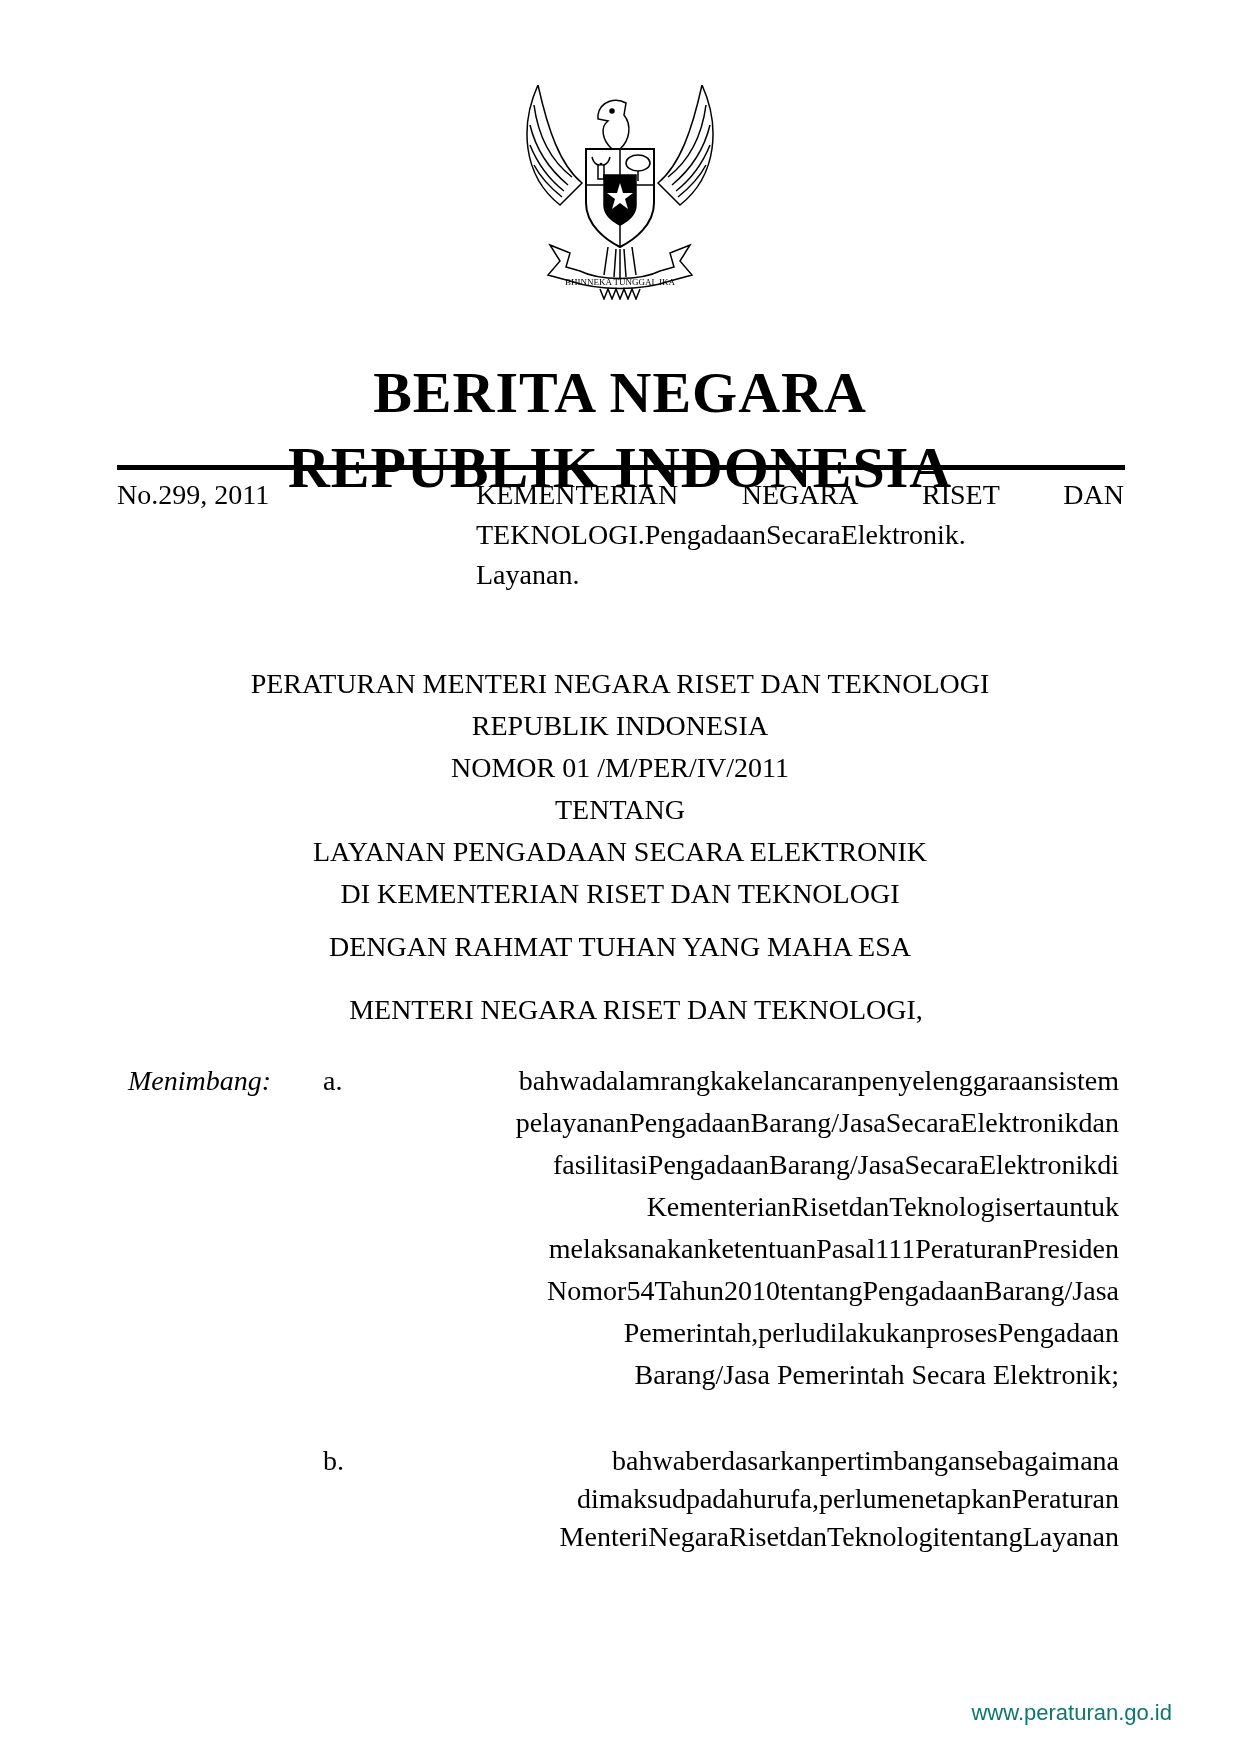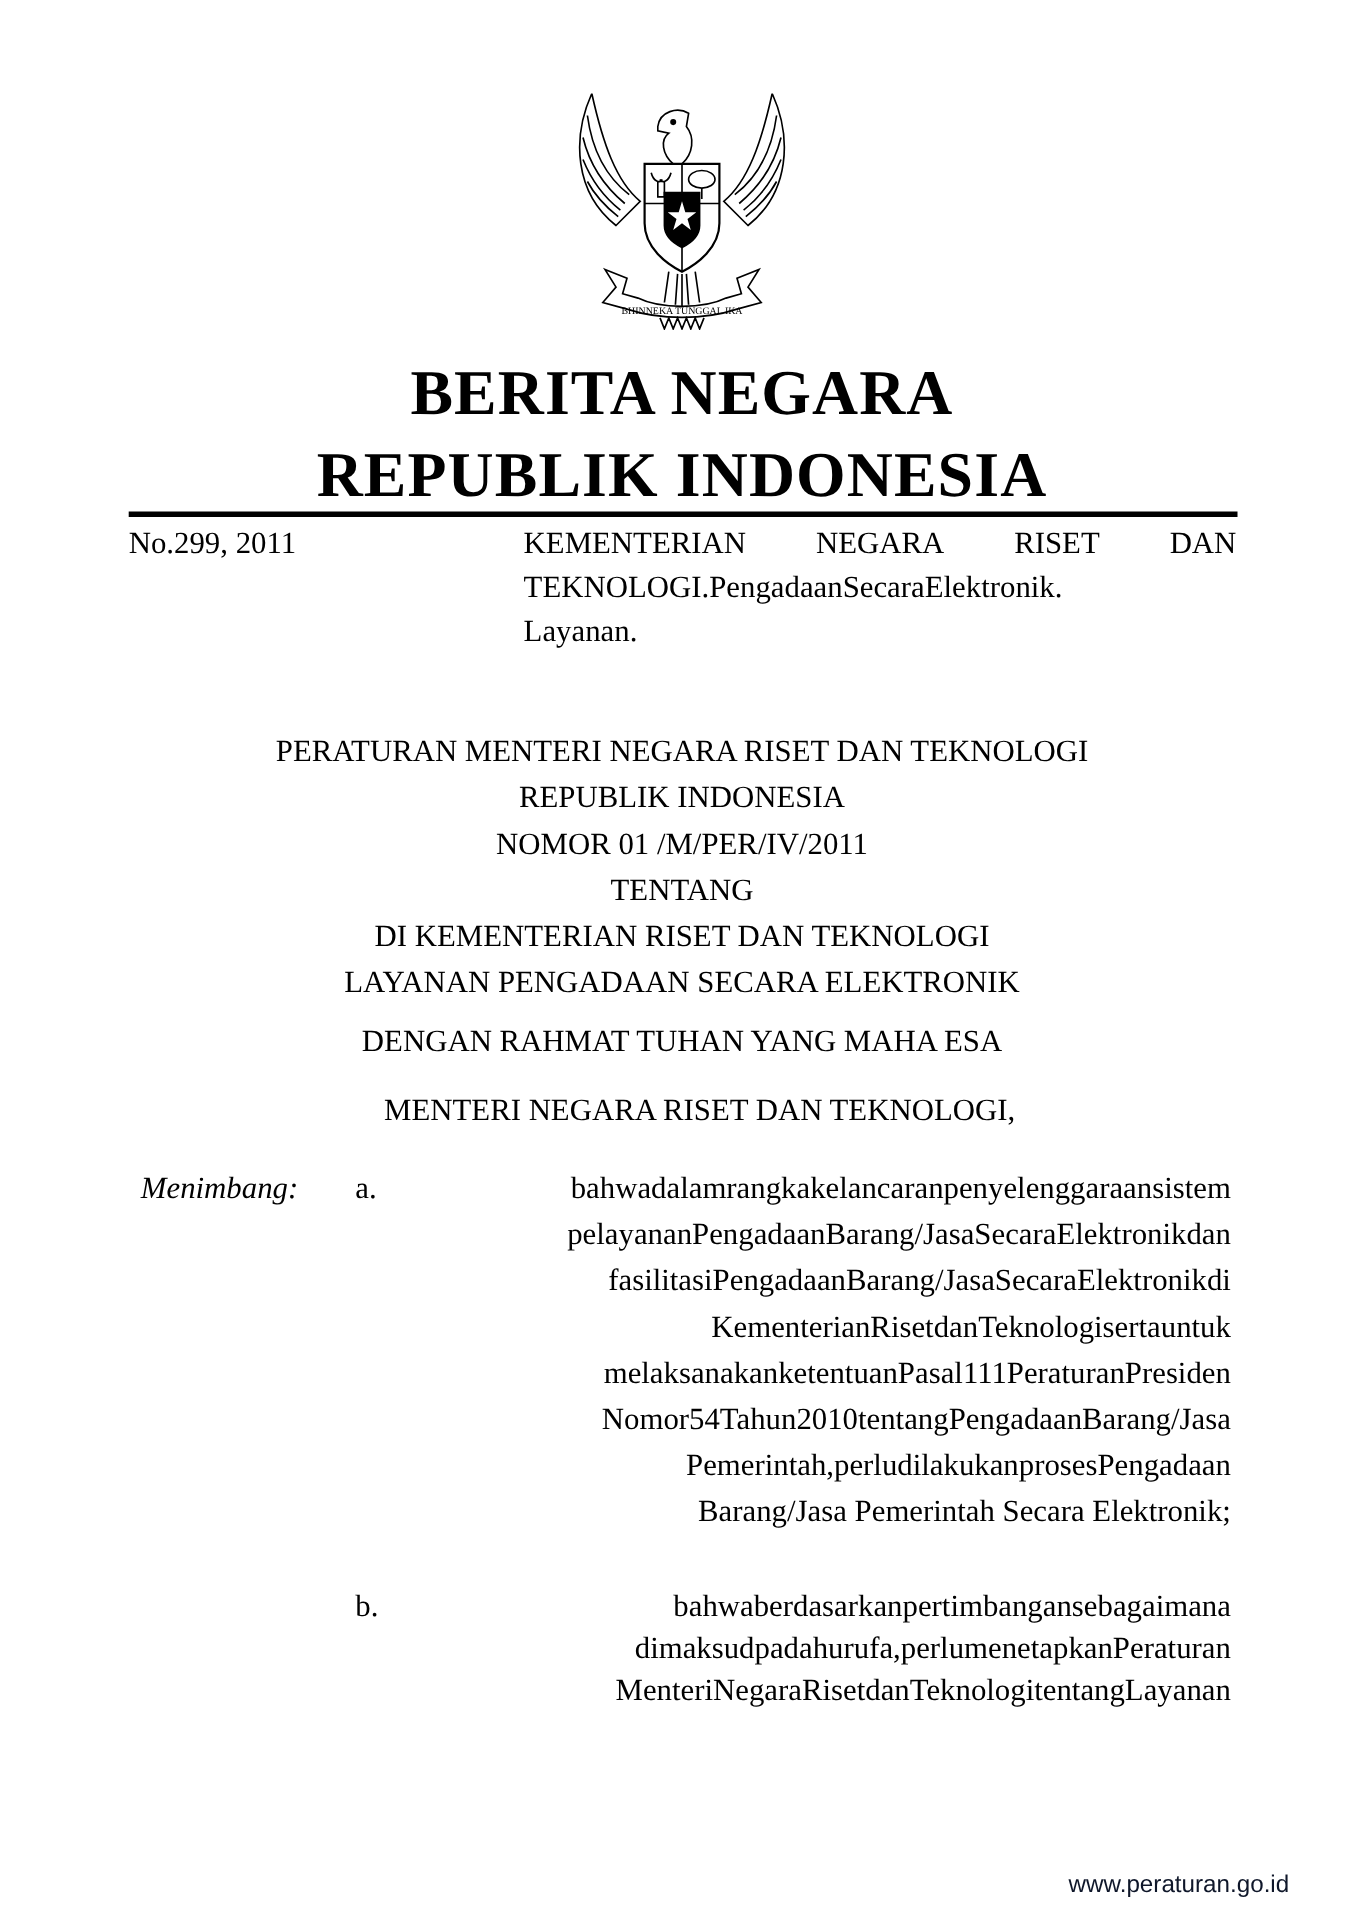--- a/index.html
+++ b/index.html
@@ -1,20 +1,20 @@
 <!DOCTYPE html>
 <html><head>
 <meta charset="utf-8">
 <style>
   html, body { margin: 0; padding: 0; background: #ffffff; }
   body { width: 1240px; height: 1755px; position: relative; overflow: hidden;
          font-family: "Liberation Serif", "DejaVu Serif", serif; color: #000; }
   .emblem { position: absolute; left: 520px; top: 85px; width: 200px; height: 215px; }
   .masthead { position: absolute; left: 0; width: 1240px; text-align: center;
-              font-weight: bold; font-size: 58px; letter-spacing: 1px; line-height: 1; }
+              font-weight: bold; font-size: 58px; letter-spacing: 1px; line-height: 1; margin-top: 36px; }
   .mh1 { top: 328px; }
   .mh2 { top: 403px; }
   .rule { position: absolute; left: 117px; top: 465px; width: 1008px; height: 5px; background: #000; }
   .meta-no { position: absolute; left: 117px; top: 475px; font-size: 28px; line-height: 40px; }
   .meta-subject { position: absolute; left: 476px; top: 475px; width: 648px; font-size: 28px;
                   line-height: 40px; text-align: justify; text-align-last: left; }
   .meta-subject .l1 { display: flex; justify-content: space-between; }
   .meta-subject .l2 { display: flex; }
   .center-block { position: absolute; left: 0; width: 1240px; text-align: center; font-size: 28px; margin-top: 20px; }
   .title-block { top: 643px; line-height: 42px; }
@@ -23,21 +23,21 @@
   .menteri { top: 970px; line-height: 40px; padding-left: 16px; }
   .consid { position: absolute; left: 128px; top: 1060px; width: 1000px; font-size: 28px; }
   .consid-label { position: absolute; left: 0; top: 0; line-height: 42px; font-style: italic; }
   .item { position: absolute; left: 195px; width: 805px; }
   .item-letter { position: absolute; left: 0; top: 0; line-height: 42px; }
   .item-text { position: absolute; left: 48px; width: 748px; }
   .jline { display: flex; justify-content: flex-end; height: 42px; line-height: 42px; white-space: nowrap; }
   .jline.last { justify-content: flex-end; gap: 8px; }
   .item-b .jline { height: 38px; line-height: 38px; }
   .footer-url { position: absolute; right: 68px; top: 1700px; font-family: "Liberation Sans", "DejaVu Sans", sans-serif;
-                font-size: 22px; color: #0f172a; margin-left: 21px; }
+                font-size: 22px; color: #0f766e; margin-left: 21px; }
 </style>
 </head>
 <body>
 
 <div class="emblem">
   <svg viewBox="0 0 200 215" width="200" height="215" xmlns="http://www.w3.org/2000/svg" fill="none" stroke="#000" stroke-width="1.5">
 
     <path d="M18 0 C 0 40, 2 90, 40 120 L 62 98 C 40 80, 28 45, 18 0 Z"></path>
     <path d="M14 20 C 18 50, 30 75, 52 92 M10 40 C 16 65, 30 85, 48 100 M10 60 C 18 80, 30 95, 44 106 M14 80 C 22 95, 32 104, 42 112"></path>
 
@@ -87,22 +87,22 @@
   <div>
     <span>Layanan.</span>
   </div>
 </div>
 
 <div class="center-block title-block">
   <div>PERATURAN MENTERI NEGARA RISET DAN TEKNOLOGI</div>
   <div>REPUBLIK INDONESIA</div>
   <div>NOMOR 01 /M/PER/IV/2011</div>
   <div>TENTANG</div>
+  <div>LAYANAN PENGADAAN SECARA ELEKTRONIK</div>
   <div>DI KEMENTERIAN RISET DAN TEKNOLOGI</div>
-  <div>LAYANAN PENGADAAN SECARA ELEKTRONIK</div>
 </div>
 
 <div class="center-block rahmat">DENGAN RAHMAT TUHAN YANG MAHA ESA</div>
 <div class="center-block menteri">MENTERI NEGARA RISET DAN TEKNOLOGI,</div>
 
 <div class="consid">
   <div class="consid-label">
     <span>Menimbang</span><span>:</span>
   </div>
 

